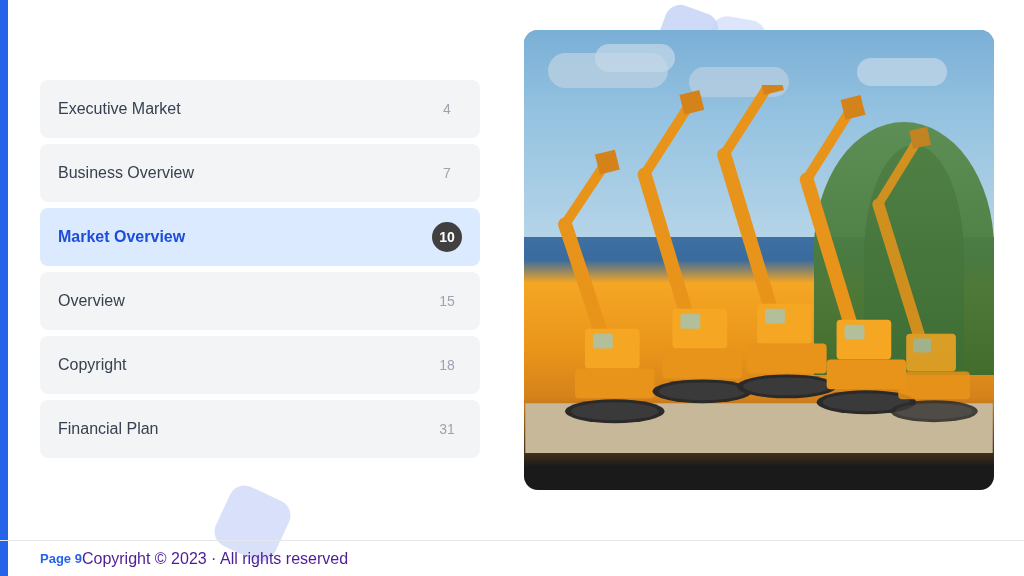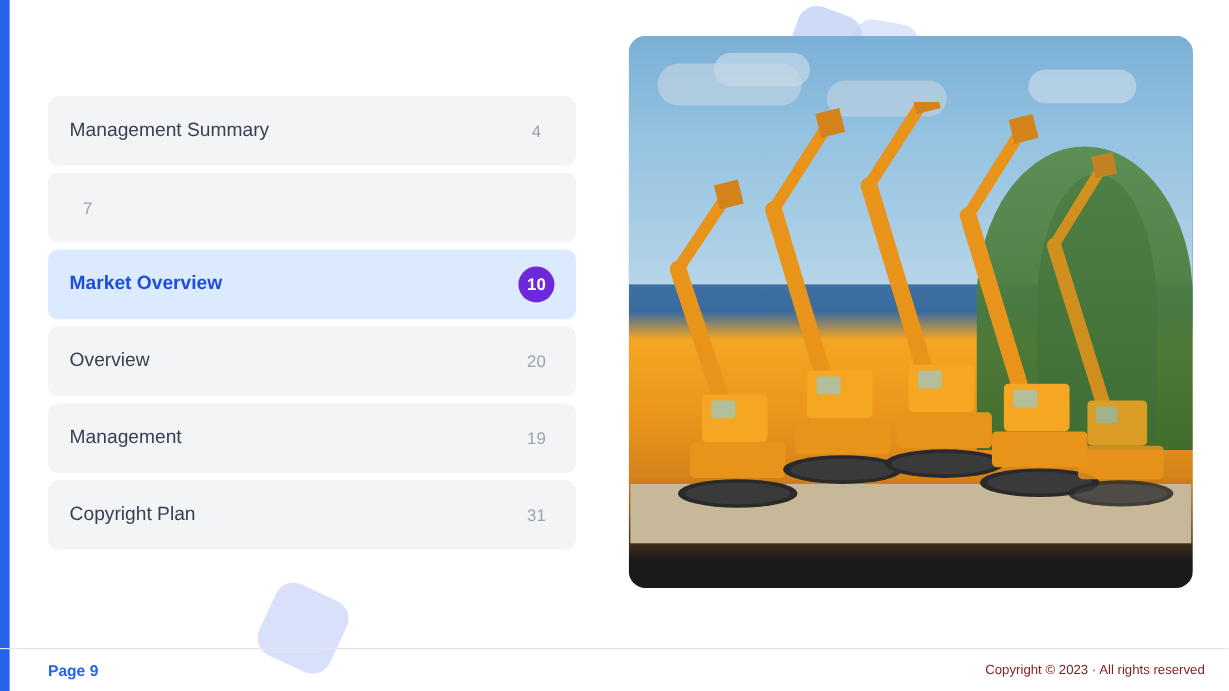--- a/index.html
+++ b/index.html
@@ -107,21 +107,21 @@
       border-radius: 50%;
       width: 30px;
       height: 30px;
       display: flex;
       align-items: center;
       justify-content: center;
       font-weight: 400;
     }
 
     .toc-item.active .toc-page {
-      background: #6d28d9;
+      background: #404040;
       color: #ffffff;
       font-weight: 600;
       border-radius: 50%;
     }
 
     
     .right-image {
       position: absolute;
       right: 30px;
       top: 30px;
@@ -161,72 +161,72 @@
 
     
     .footer {
       position: absolute;
       bottom: 0;
       left: 0;
       width: 100%;
       height: 36px;
       display: flex;
       align-items: center;
-      justify-content: space-between;
       padding: 0 20px 0 40px;
       border-top: 1px solid #e5e7eb;
     }
 
     .footer-page {
       font-size: 13px;
       color: #374151;
     }
 
     .footer-page span {
       font-weight: 700;
       color: #2563eb;
     }
 
     .footer-copyright {
-      font-size: 11px;
-      color: #7f1d1d;
+      font-size: 16px;
+      color: #4c1d95;
     }
   </style>
 </head>
 <body>
 
 <div class="left-bar"></div>
 
 <div class="blob-top-right"></div>
 <div class="blob-top-right-2"></div>
 <div class="blob-bottom-left"></div>
 
 <div class="left-content">
 
 <div class="toc-item">
-      <span class="toc-label">Management Summary</span>
+      <span class="toc-label">Executive Market</span>
       <span class="toc-page">4</span>
     </div>
     <div class="toc-item">
+      <span class="toc-label">Business Overview</span>
       <span class="toc-page">7</span>
     </div>
     <div class="toc-item active">
       <span class="toc-label">Market Overview</span>
       <span class="toc-page">10</span>
     </div>
     <div class="toc-item">
       <span class="toc-label">Overview</span>
-      <span class="toc-page">20</span>
+      <span class="toc-page">15</span>
     </div>
     <div class="toc-item">
-      <span class="toc-label">Management</span>
-      <span class="toc-page">19</span>
+      <span class="toc-label">Copyright</span>
+      <span class="toc-page">18</span>
     </div>
     <div class="toc-item">
-      <span class="toc-label">Copyright Plan</span>
+      <span class="toc-label">Financial Plan</span>
       <span class="toc-page">31</span>
     </div>
   </div>
 
 <div class="right-image">
   <div class="excavator-image">
 
     <div class="sky"></div>
 
     <div style="position:absolute;top:5%;left:5%;width:120px;height:35px;background:#b8cfe0;border-radius:20px;opacity:0.8;"></div>

